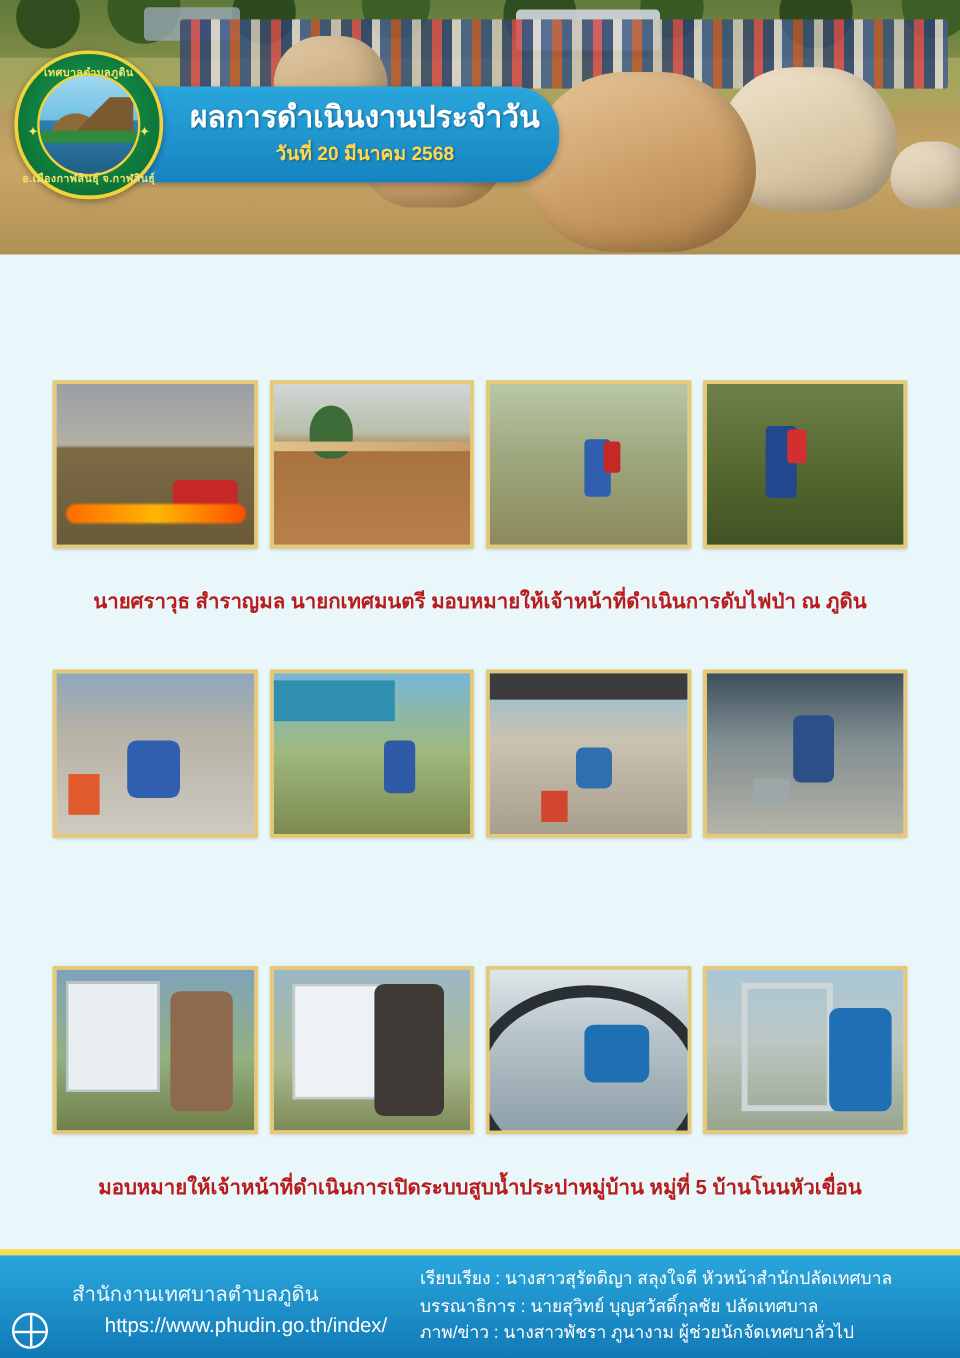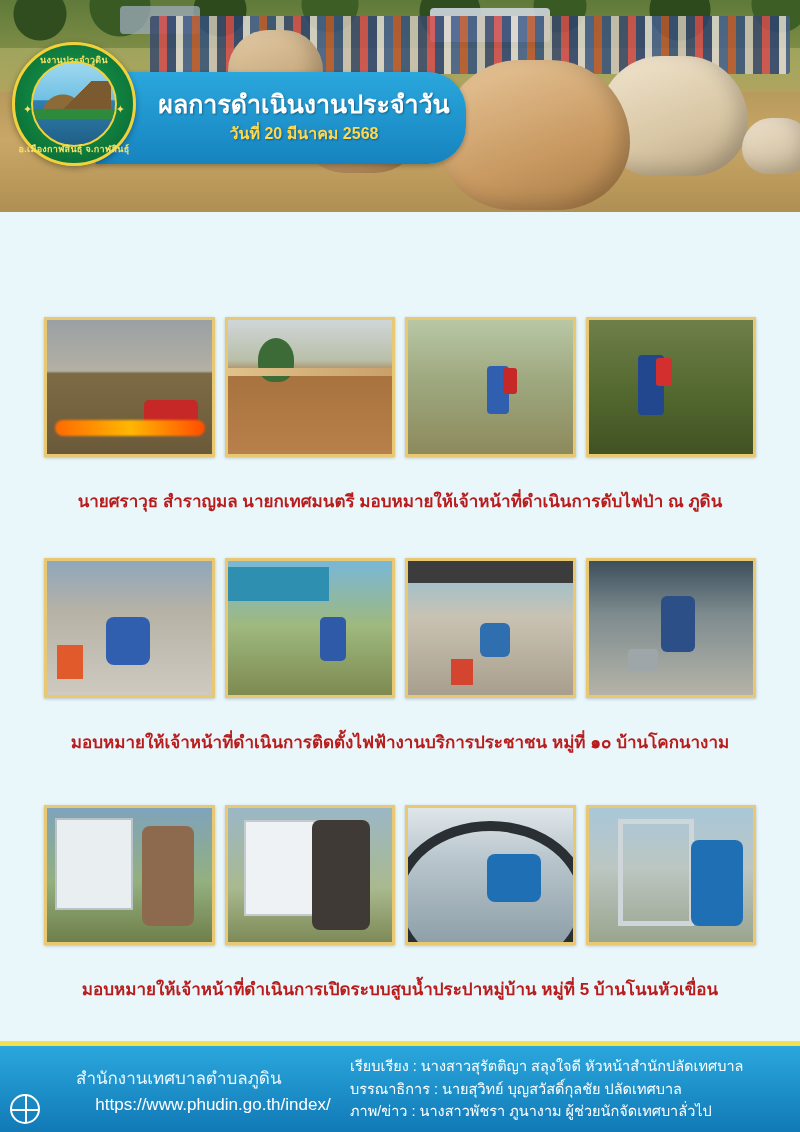--- a/index.html
+++ b/index.html
@@ -98,21 +98,21 @@
     font-size:9px; font-weight:bold; letter-spacing:.3px;
   }
   .logo-text-top { top: 8px; }
   .logo-text-bot { bottom: 7px; }
   .logo .star { position:absolute; color:#f7e36b; font-size:11px; }
   .logo .star.l { left: 8px; top: 58px; }
   .logo .star.r { right: 8px; top: 58px; }
 
   
   .title-pill {
-    position:absolute; left: 96px; top: 72px; width: 370px; height: 92px;
+    position:absolute; left: 96px; top: 72px; width: 370px; height: 80px;
     background: linear-gradient(180deg,#2aa7dd 0%, #1683bf 100%);
     border-radius: 0 38px 38px 0;
     box-shadow: 0 2px 5px rgba(0,0,0,.28);
     display:flex; flex-direction:column; align-items:center; justify-content:center;
     padding-left: 46px;
     z-index: 4;
   }
   .title-pill .t1 {
     color:#ffffff; font-size: 25px; font-weight: bold; line-height: 1.15;
     text-shadow: 1px 1px 2px rgba(0,0,0,.35);
@@ -212,21 +212,21 @@
   .s-pump .frame{position:absolute;left:18%;top:8%;width:46%;height:80%;border:5px solid #cfd6da;}
   .s-pump .man{position:absolute;right:10px;top:24%;width:52px;height:86px;background:#1f6fb5;border-radius:8px;}
 
   
   .footer {
     position:absolute; bottom:0; left:0; width: 800px; height: 91px;
     background: linear-gradient(180deg,#2aa7dd 0%, #1179b6 100%);
     border-top: 5px solid #f4e04a;
     display:flex; align-items:center;
   }
-  .footer .left { width: 350px; padding-left: 32px; position:relative; }
+  .footer .left { width: 350px; padding-left: 16px; position:relative; }
   .footer .office { color:#eaf7ff; font-size: 17px; margin-left: 44px; }
   .footer .url { color:#ffffff; font-size: 17px; margin-left: 44px; margin-top: 4px; text-align: center; }
   .globe {
     position:absolute; left: 10px; top: 30px; width: 30px; height: 30px;
     border-radius:50%; border: 2px solid #ffffff;
   }
   .globe:before{content:"";position:absolute;left:13px;top:0;width:2px;height:26px;background:#fff;}
   .globe:after{content:"";position:absolute;left:0;top:13px;width:26px;height:2px;background:#fff;}
   .footer .right { flex:1; color:#ffffff; font-size: 14.5px; line-height: 1.55; }
   .footer .right div { white-space: nowrap; }
@@ -244,21 +244,21 @@
     <div class="truck"></div>
     <div class="crowd"></div>
     <div class="cow c4"></div>
     <div class="cow c3"></div>
     <div class="cow c2"></div>
     <div class="cow c1"></div>
     <div class="cow c5"></div>
   </div>
 
   <div class="logo">
-    <div class="logo-text-top">นงานประจำวูดิน</div>
+    <div class="logo-text-top">เทศบาลตำบลภูดิน</div>
     <div class="inner">
       <div class="mtn"></div>
       <div class="grass"></div>
     </div>
     <span class="star l">✦</span>
     <span class="star r">✦</span>
     <div class="logo-text-bot">อ.เมืองกาฬสินธุ์ จ.กาฬสินธุ์</div>
   </div>
 
   <div class="title-pill">
@@ -314,21 +314,20 @@
               <div class="man"></div>
             </div>
           </div>
         <div class="ph">
             <div class="s-kitchen">
               <div class="man"></div>
               <div class="pot"></div>
             </div>
           </div>
       </div>
-      <div class="cap">มอบหมายให้เจ้าหน้าที่ดำเนินการติดตั้งไฟฟ้างานบริการประชาชน หมู่ที่ ๑๐ บ้านโคกนางาม</div>
     </div>
 
     <div class="row" style="top:532px;">
       <div class="photos">
         <div class="ph">
             <div class="s-panel1">
               <div class="panel"></div>
               <div class="man"></div>
             </div>
           </div>

